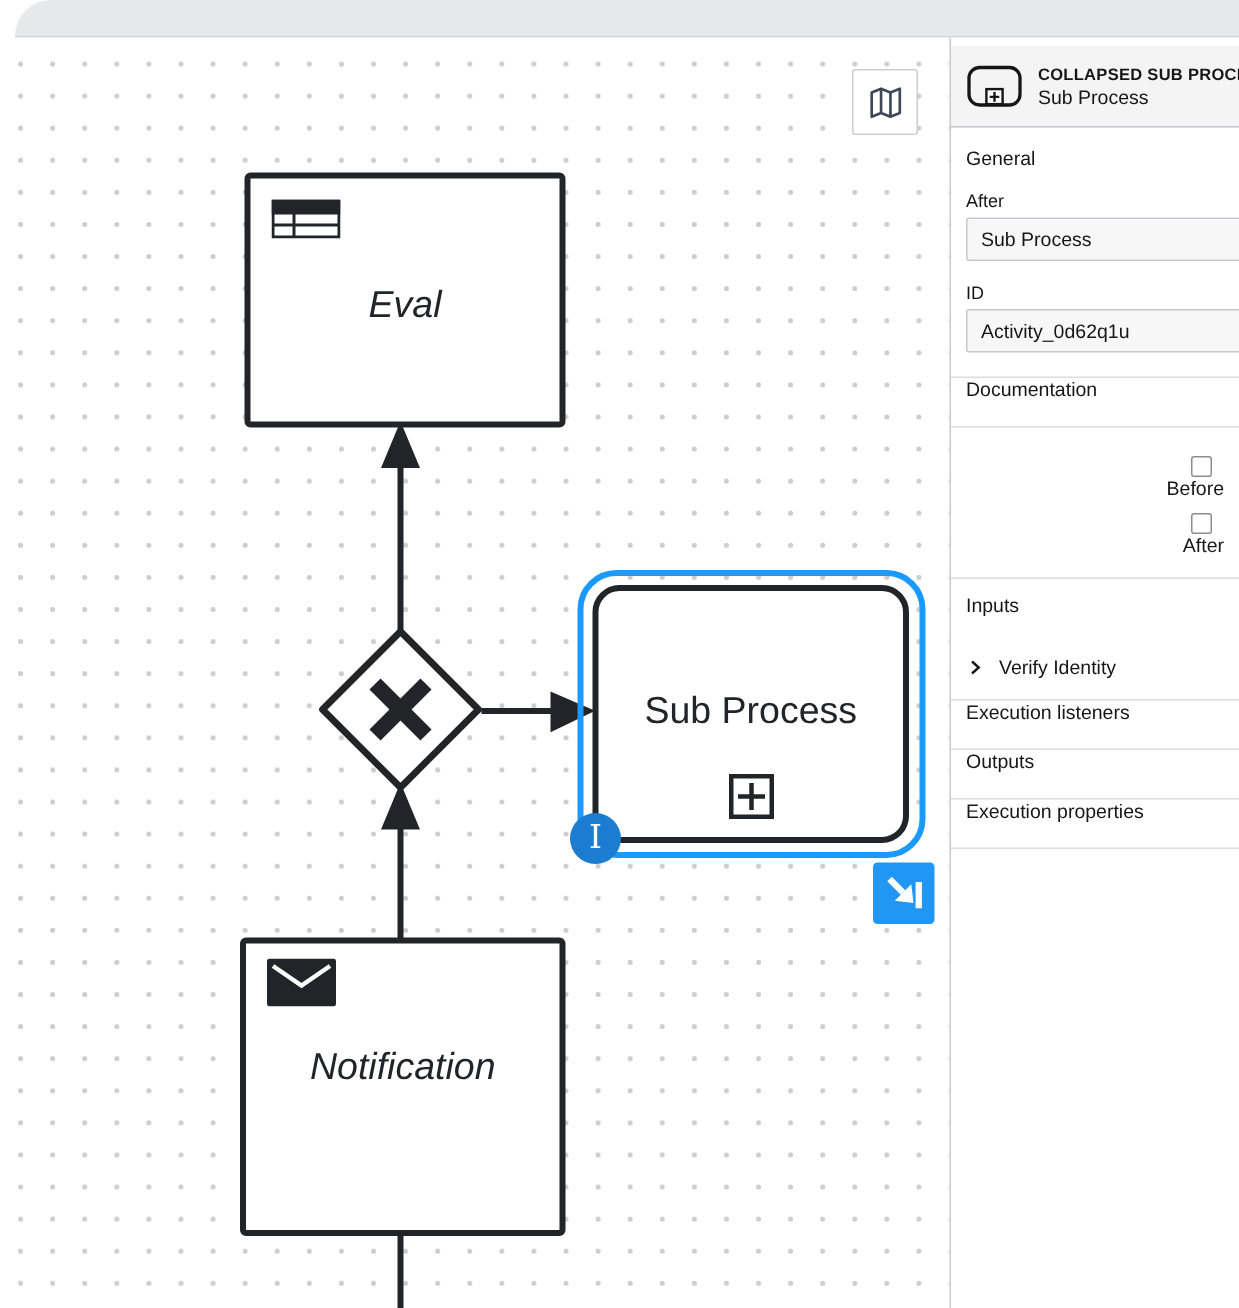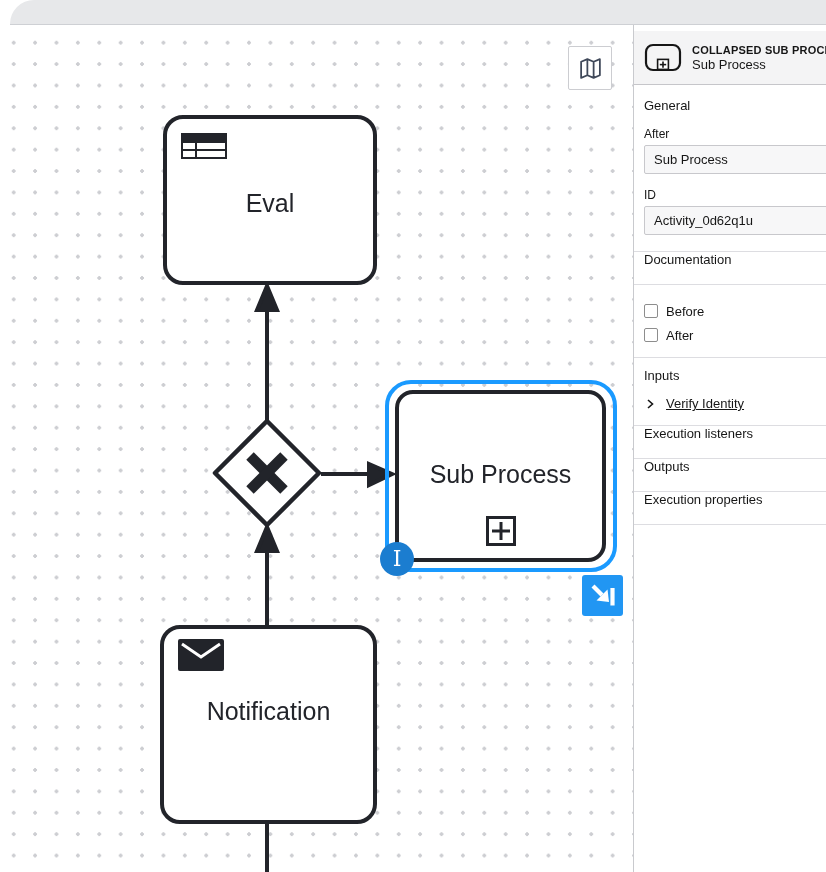--- a/index.html
+++ b/index.html
@@ -9,21 +9,21 @@
   
   .tab-band{position:absolute;top:0;left:10px;right:0;height:24px;background:#e7e8ea;
             border-bottom:1px solid #ced0d4;border-top-left-radius:24px;z-index:6;}
 
   
   .canvas{position:absolute;left:0;top:25px;width:633px;bottom:0;background:#fff;
           background-image:radial-gradient(circle,#cdced2 1.6px,transparent 1.9px);
           background-size:21.4px 21.4px;background-position:3px 7px;}
   .connectors{position:absolute;left:0;top:0;z-index:1;pointer-events:none;}
   .node{position:absolute;box-sizing:border-box;background:#fff;z-index:2;}
-  .task{border:4px solid #22242a;border-radius:20px;}
+  .task{border:4px solid #22242a;border-radius:4px;font-style:italic;}
   .node-label{position:absolute;left:0;right:0;text-align:center;font-size:25px;color:#22242a;}
   .task-icon{position:absolute;left:14px;top:14px;}
 
   .gateway{position:absolute;z-index:2;}
 
   .selection{position:absolute;box-sizing:border-box;border:4px solid #1a9aff;border-radius:26px;z-index:2;}
   .subbox{position:absolute;box-sizing:border-box;border:4px solid #22242a;border-radius:18px;background:#fff;z-index:3;}
   .plus-marker{position:absolute;left:50%;bottom:12px;transform:translateX(-50%);width:30px;height:30px;
                box-sizing:border-box;border:3px solid #22242a;background:#fff;}
   .io-badge{position:absolute;width:34px;height:34px;border-radius:50%;background:#1b7dd0;z-index:4;
@@ -46,24 +46,24 @@
   .group{border-bottom:1px solid #dddde1;}
   .g-pad{padding:13px 10px 16px;}
   .gtitle{font-weight:normal;font-size:13px;}
   .flabel{font-size:12px;margin-top:14px;margin-bottom:4px;}
   .field{display:block;width:210px;height:29px;box-sizing:border-box;background:#f7f7f8;
          border:1px solid #c8c8cc;border-radius:2px;font-size:13px;padding:0 9px;color:#161616;
          font-family:"Liberation Sans",sans-serif;}
   .sec-row{height:32px;display:flex;align-items:flex-start;padding:0 10px;font-size:13px;
            border-bottom:1px solid #dddde1;cursor:pointer;}
   .sub-pad{padding:10px 10px 14px;}
-  .cbrow{display:flex;align-items:flex-start;margin-top:9px;font-size:13px;}
+  .cbrow{display:flex;align-items:flex-end;margin-top:9px;font-size:13px;flex-direction:column;}
   .cbox{width:14px;height:14px;box-sizing:border-box;border:1px solid #8d8d8d;border-radius:2px;
         background:#fff;margin-right:8px;flex:0 0 auto;}
-  .listrow{display:flex;align-items:center;margin-top:13px;font-size:13px;cursor:pointer;text-decoration:underline;}
+  .listrow{display:flex;align-items:center;margin-top:26px;font-size:13px;cursor:pointer;}
   .chev{margin-right:10px;display:inline-flex;}
 </style>
 </head>
 <body>
 
 <div class="stage">
 
   <div class="tab-band"></div>
 
   <div class="canvas">

